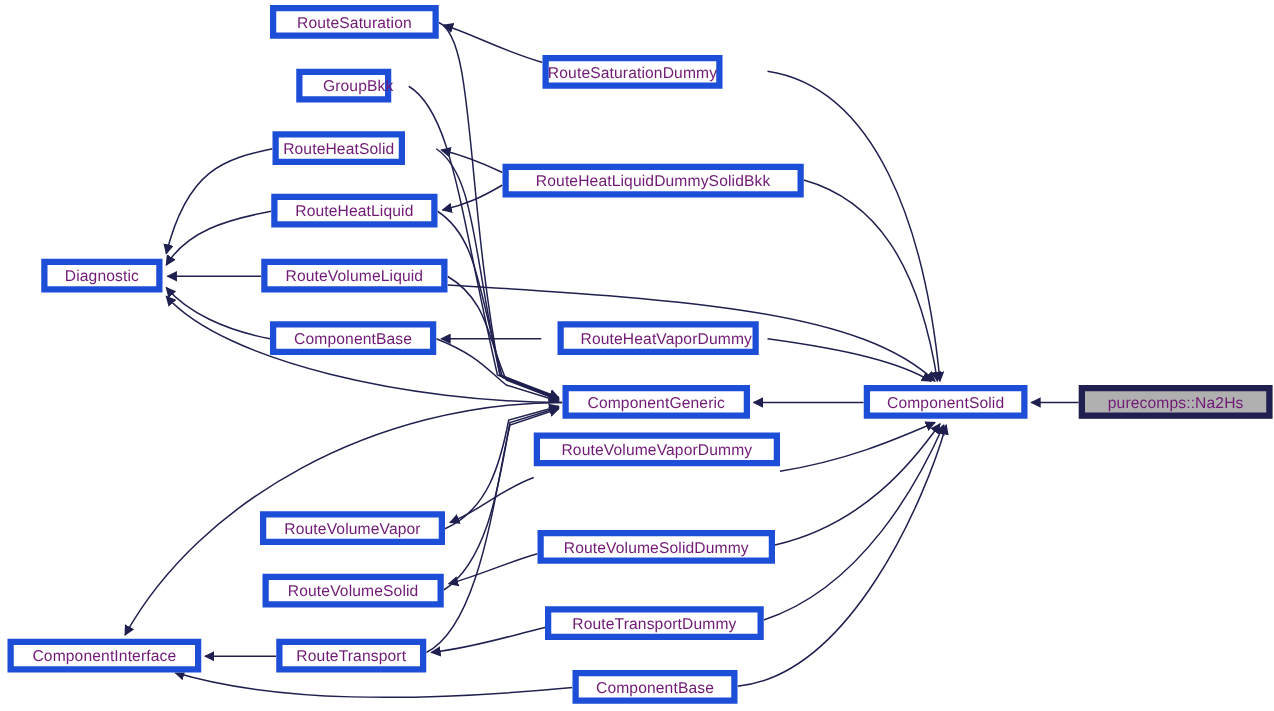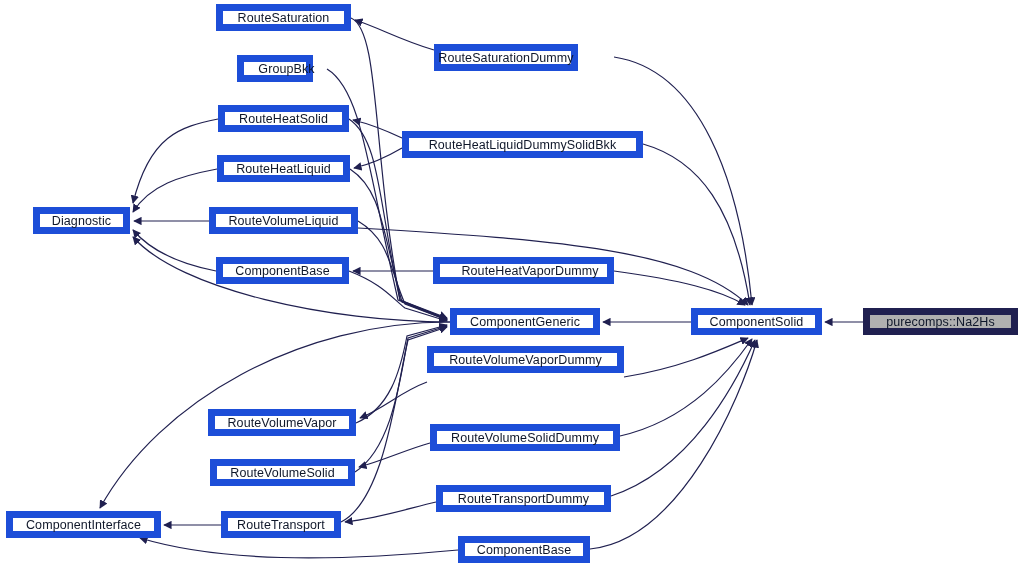--- a/index.html
+++ b/index.html
@@ -19,23 +19,23 @@
     position: absolute;
     left: 0;
     top: 0;
     width: 1019px;
     height: 569px;
     pointer-events: none;
   }
   .node {
     position: absolute;
     box-sizing: border-box;
-    border: 7px solid #1d4ed8;
+    border: 5px solid #1d4ed8;
     background: #ffffff;
-    color: #0f172a;
+    color: #701a75;
     font-size: 12.5px;
     display: flex;
     align-items: center;
     justify-content: center;
     white-space: nowrap;
     letter-spacing: 0.1px;
   }
   .node.highlight {
     background: #b0b0b0;
     border-color: #202050;
@@ -99,27 +99,27 @@
 
       <path d="M 430 443 C 405 450 385 460 359 467"></path>
 
       <path d="M 436 502 C 410 508 380 518 345 522"></path>
     </g>
   </svg>
 
   <div class="node" style="left:216px; top:4px;   width:135px; height:27px;">RouteSaturation</div>
   <div class="node" style="left:434px; top:44px;  width:144px; height:27px;">RouteSaturationDummy</div>
   <div class="node" style="left:237px; top:55px;  width:76px;  height:27px;padding-left:23px;">GroupBkk</div>
-  <div class="node" style="left:218px; top:105px; width:131px; height:27px;">RouteHeatSolid</div>
+  <div class="node" style="left:218px; top:105px; width:106px; height:27px;">RouteHeatSolid</div>
   <div class="node" style="left:402px; top:131px; width:241px; height:27px;">RouteHeatLiquidDummySolidBkk</div>
   <div class="node" style="left:217px; top:155px; width:133px; height:27px;">RouteHeatLiquid</div>
   <div class="node" style="left:33px;  top:207px; width:97px;  height:27px;">Diagnostic</div>
   <div class="node" style="left:209px; top:207px; width:149px; height:27px;">RouteVolumeLiquid</div>
   <div class="node" style="left:216px; top:257px; width:133px; height:27px;">ComponentBase</div>
-  <div class="node" style="left:433px; top:257px; width:181px; height:27px;padding-left:13px;">RouteHeatVaporDummy</div>
+  <div class="node" style="left:446px; top:257px; width:161px; height:27px;padding-left:13px;">RouteHeatVaporDummy</div>
   <div class="node" style="left:450px; top:308px; width:150px; height:27px;">ComponentGeneric</div>
   <div class="node" style="left:691px; top:308px; width:131px; height:27px;">ComponentSolid</div>
   <div class="node highlight" style="left:863px; top:308px; width:155px; height:27px;">purecomps::Na2Hs</div>
   <div class="node" style="left:427px; top:346px; width:197px; height:27px;">RouteVolumeVaporDummy</div>
   <div class="node" style="left:208px; top:409px; width:148px; height:27px;">RouteVolumeVapor</div>
   <div class="node" style="left:430px; top:424px; width:190px; height:27px;">RouteVolumeSolidDummy</div>
   <div class="node" style="left:210px; top:459px; width:145px; height:27px;">RouteVolumeSolid</div>
   <div class="node" style="left:436px; top:485px; width:175px; height:27px;">RouteTransportDummy</div>
   <div class="node" style="left:6px;   top:511px; width:155px; height:27px;">ComponentInterface</div>
   <div class="node" style="left:221px; top:511px; width:120px; height:27px;">RouteTransport</div>

